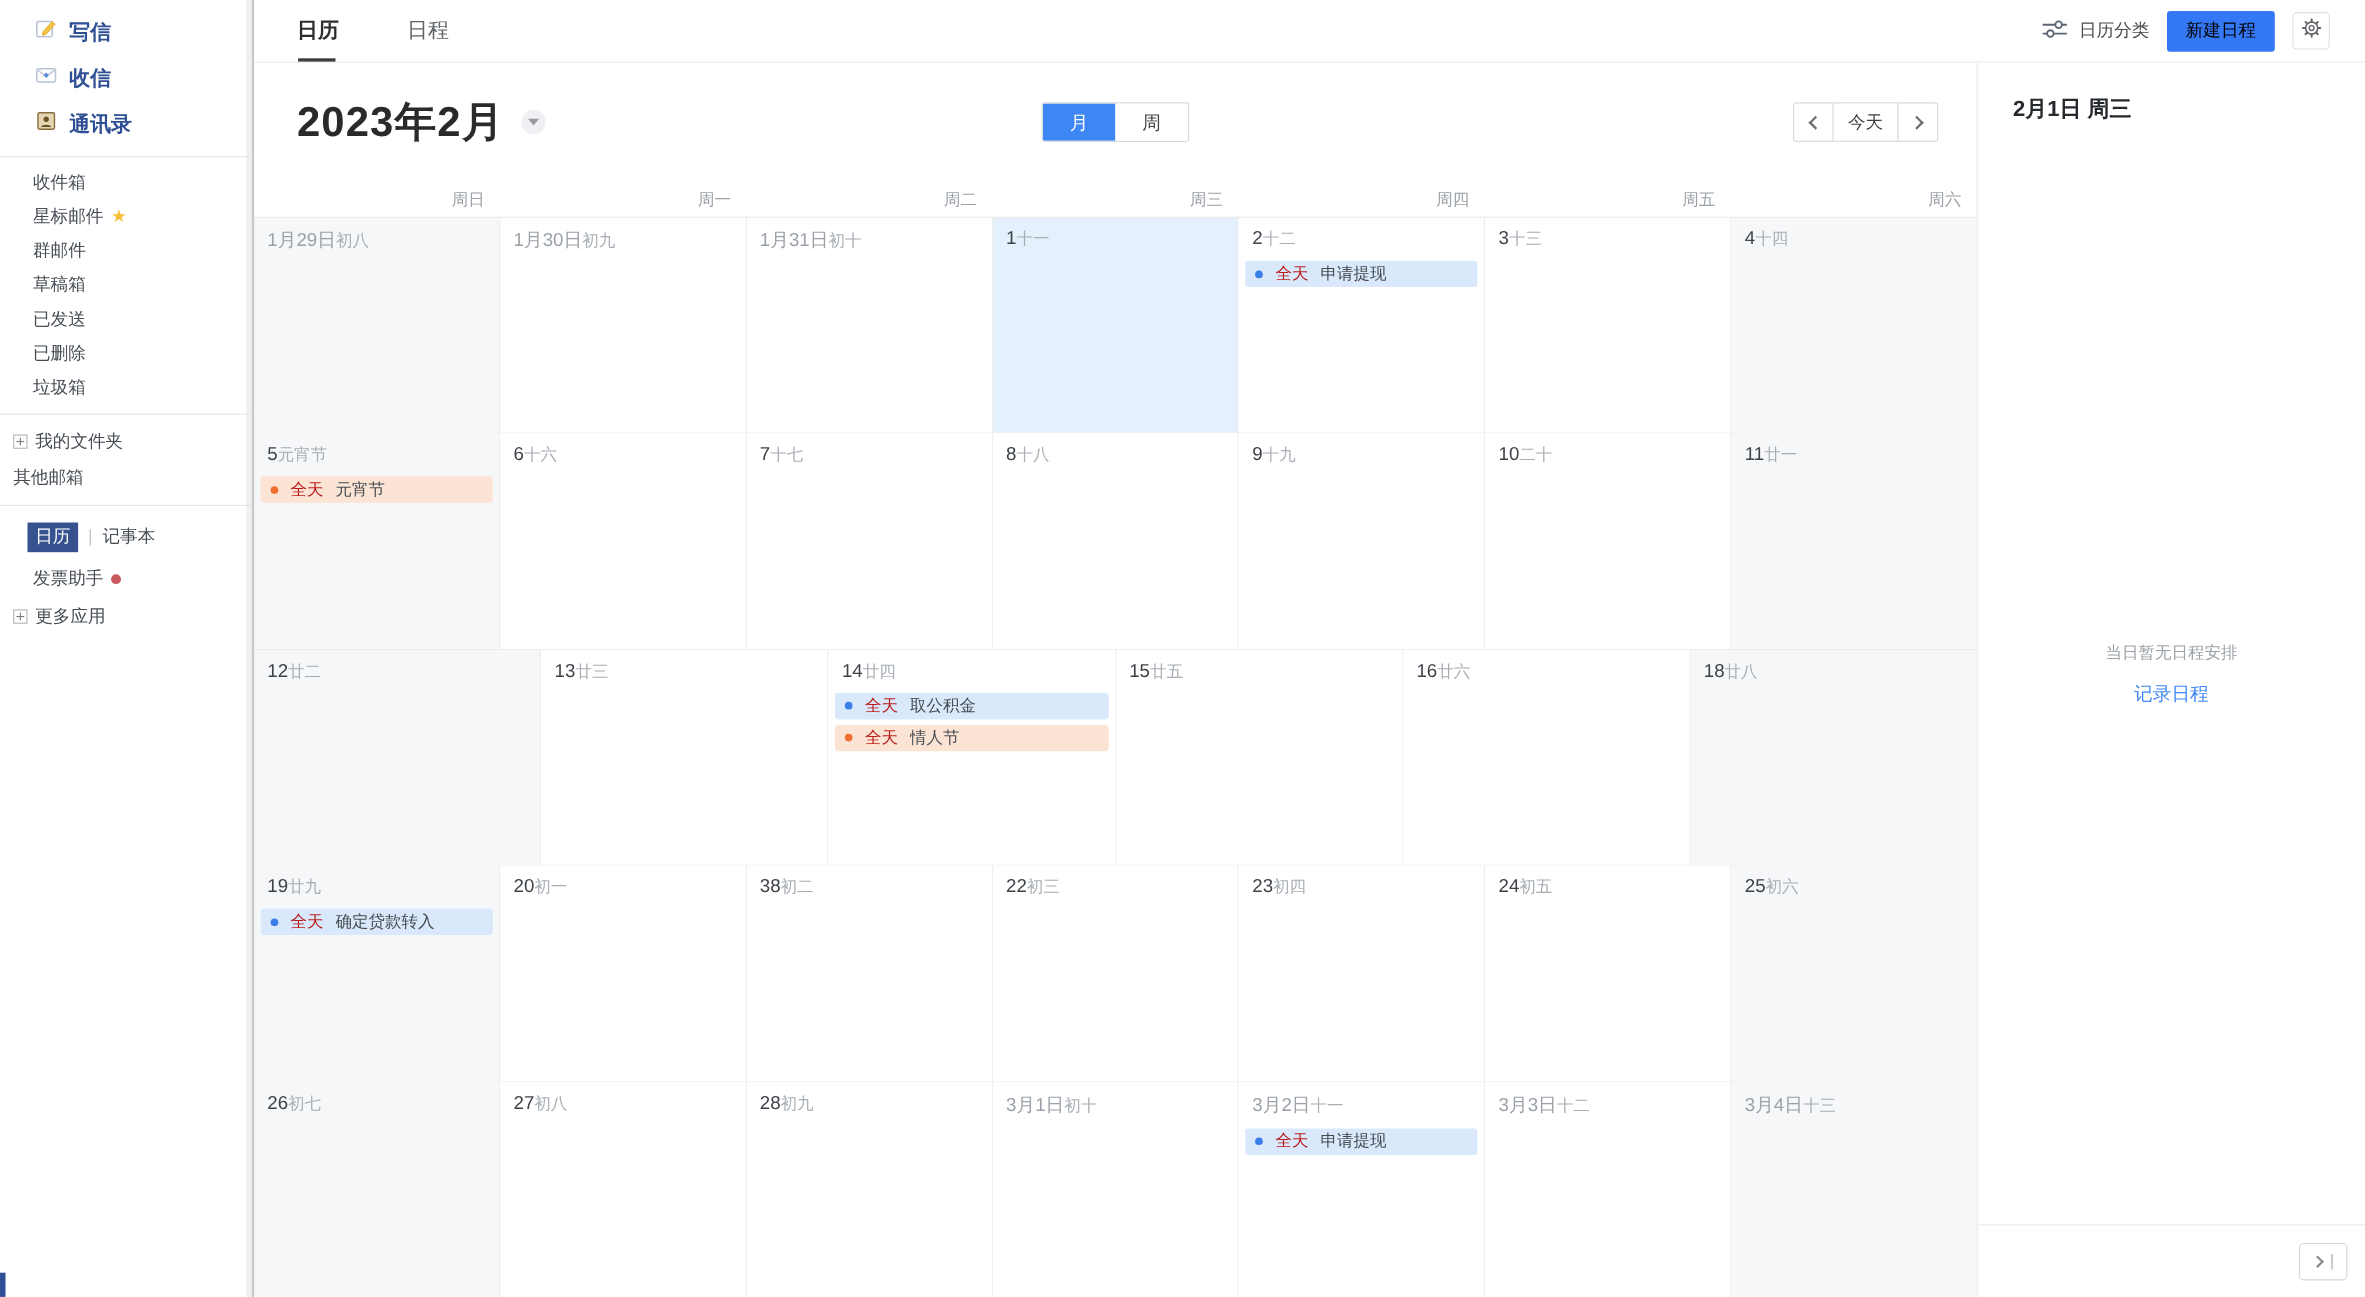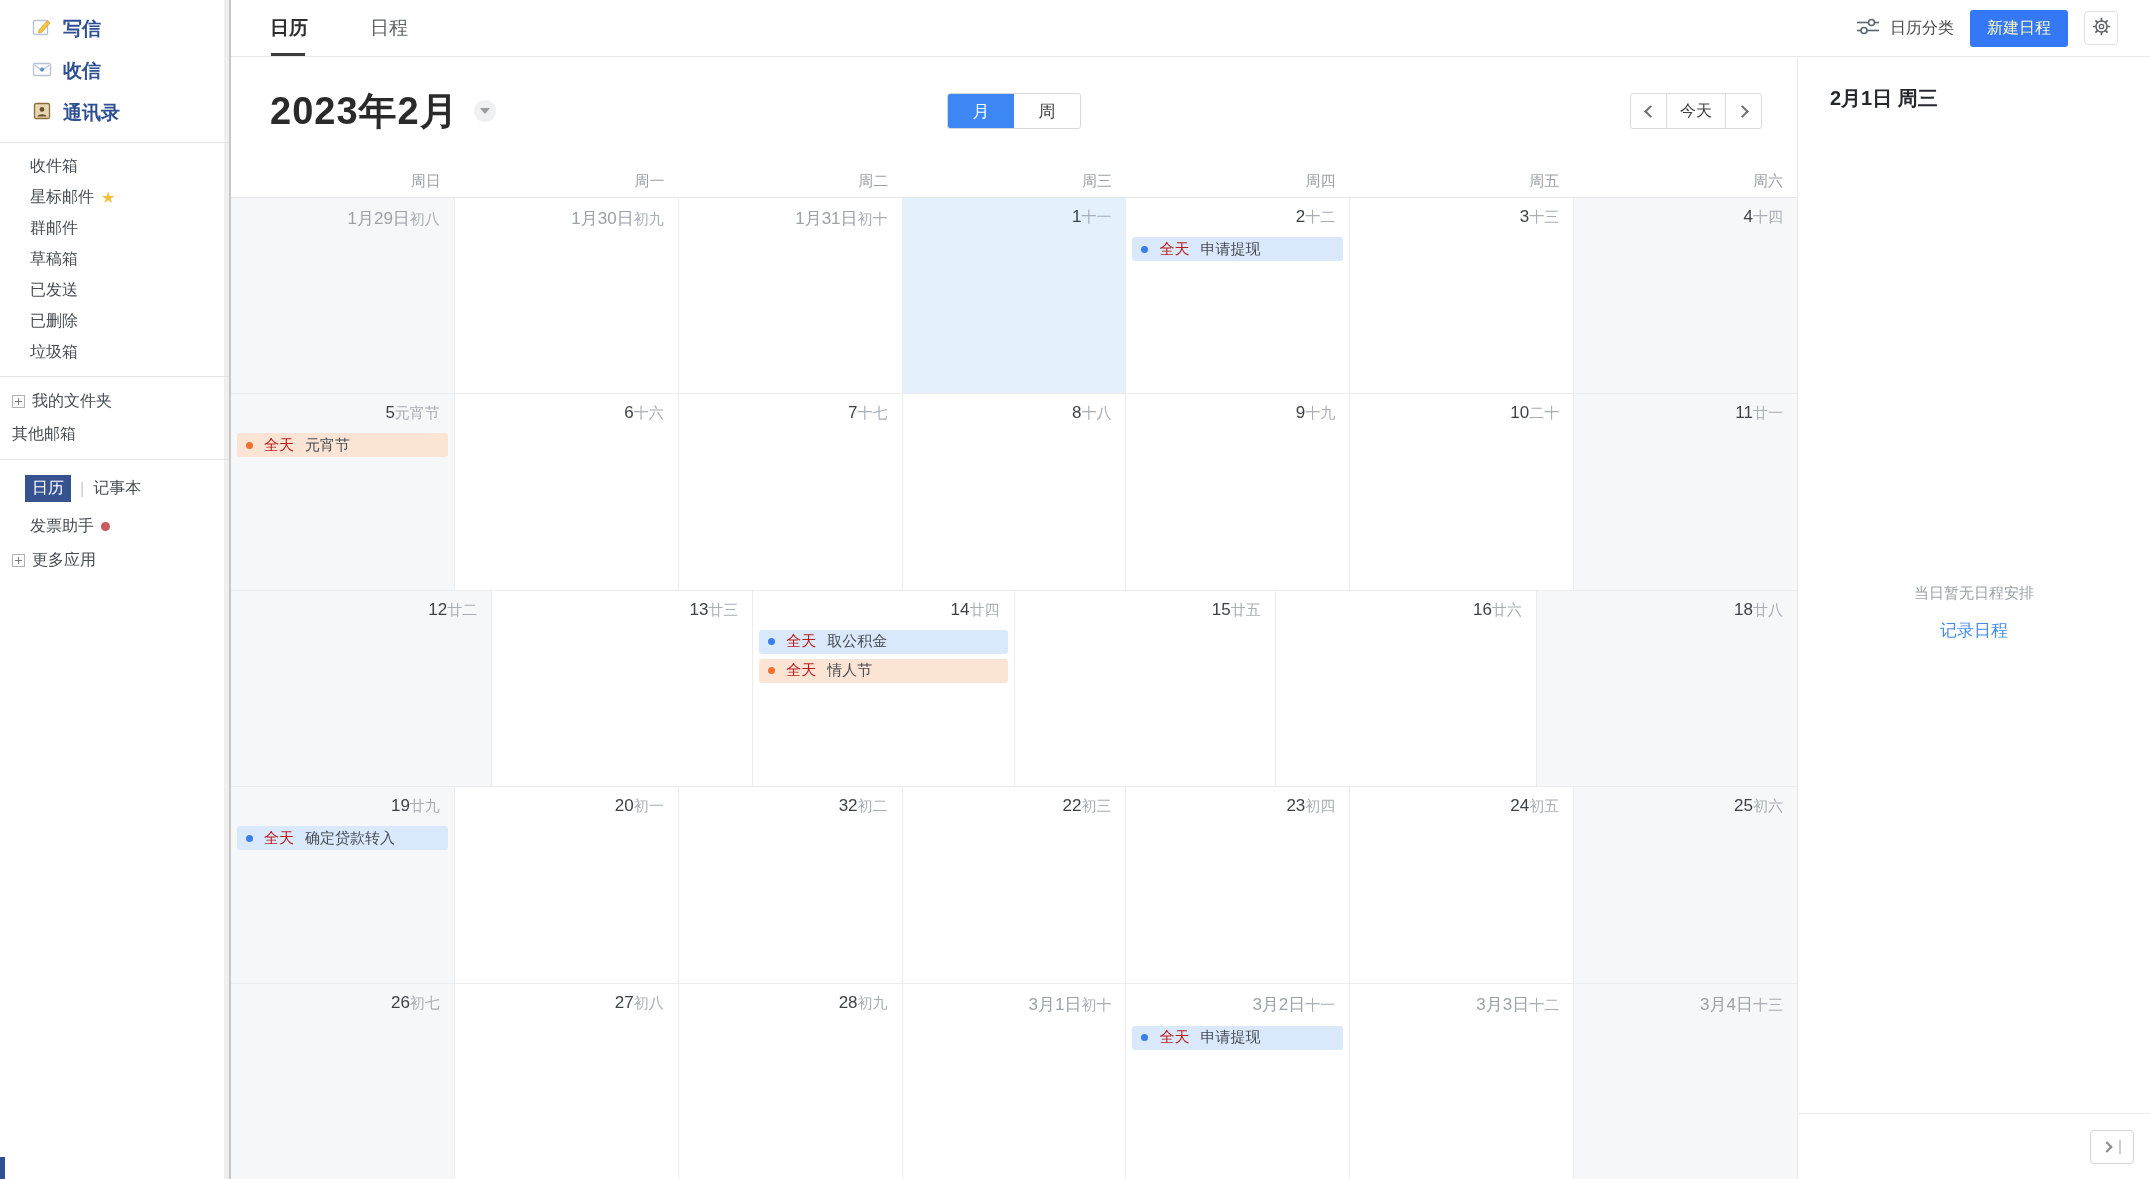--- a/index.html
+++ b/index.html
@@ -35,21 +35,21 @@
   
   .main { flex:1; display:flex; flex-direction:column; min-width:0; }
   .topbar { height:57px; flex:none; display:flex; align-items:center; justify-content:space-between;
     border-bottom:1px solid #e9e9e9; padding:0 32px 0 39px; }
   .tabs { display:flex; gap:62px; height:100%; align-items:center; }
   .tab { position:relative; font-size:19px; color:#5f6368; height:100%; display:flex; align-items:center; cursor:pointer; }
   .tab.active { color:#2d2d2d; font-weight:bold; }
   .tab.active::after { content:""; position:absolute; left:1px; bottom:0; width:34px; height:3px; background:#3c3c3c; }
   .top-actions { display:flex; align-items:center; gap:16px; }
   .category-btn { display:flex; gap:9px; align-items:center; font-size:16px; color:#4a4a4a; cursor:pointer; }
-  .new-btn { background:#3478f5; color:#fef9c3; font-size:16px; padding:8px 17px; border-radius:3px;
+  .new-btn { background:#3478f5; color:#000000; font-size:16px; padding:8px 17px; border-radius:3px;
     border:none; cursor:pointer; font-family:inherit; }
   .gear-btn { width:34px; height:34px; border:1px solid #e0e0e0; border-radius:4px; background:#fff;
     display:flex; align-items:center; justify-content:center; cursor:pointer; }
   .content { flex:1; display:flex; min-height:0; }
   .cal-area { flex:1; display:flex; flex-direction:column; min-width:0; }
   .cal-header { height:108px; flex:none; display:flex; align-items:center; padding:0 35px 0 39px; position:relative; }
   .title-wrap { display:flex; align-items:center; gap:15px; }
   .cal-title { font-size:38px; font-weight:bold; color:#2a2a2a; letter-spacing:1px; }
   .title-drop { width:22px; height:22px; border-radius:50%; background:#eef0f3; display:flex;
     align-items:center; justify-content:center; cursor:pointer; }
@@ -73,21 +73,21 @@
   .weekday-row { display:flex; height:33px; flex:none; align-items:flex-end; padding-bottom:6px;
     border-bottom:1px solid #e6e6e6; }
   .wd { flex:1; text-align:right; padding-right:14px; font-size:15px; color:#9ba1a8; }
   .grid { flex:1; display:flex; flex-direction:column; min-height:0; }
   .g-row { flex:1; display:flex; border-bottom:1px solid #ececec; min-height:0; }
   .g-row:last-child { border-bottom:none; }
   .g-cell { flex:1; border-right:1px solid #ececec; padding-top:9px; min-width:0; cursor:pointer; background:#fff; }
   .g-cell:last-child { border-right:none; }
   .g-cell.weekend { background:#f6f7f8; }
   .g-cell.selected { background:#e4f1fd; }
-  .cell-top { display:flex; justify-content:flex-end; align-items:baseline; padding:0 14px 0 12px; }
+  .cell-top { display:flex; justify-content:flex-start; align-items:baseline; padding:0 14px 0 12px; }
   .d-num { font-size:17px; color:#3d4249; }
   .g-cell.out .d-num { color:#9ba1a8; }
   .d-lunar { font-size:15px; color:#a8aeb5; }
   .events { margin-top:10px; }
   .event { height:24px; margin:0 6px 5px; border-radius:3px; display:flex; align-items:center;
     padding:0 9px; gap:11px; font-size:15px; overflow:hidden; }
   .event.blue { background:#d9e9fb; }
   .event.blue .dot { background:#3a7fe8; }
   .event.orange { background:#fce4d4; }
   .event.orange .dot { background:#f07031; }
@@ -435,21 +435,21 @@
               </div>
             </div>
             <div class="g-cell">
               <div class="cell-top">
                 <span class="d-num">20</span>
                 <span class="d-lunar">初一</span>
               </div>
             </div>
             <div class="g-cell">
               <div class="cell-top">
-                <span class="d-num">32</span>
+                <span class="d-num">38</span>
                 <span class="d-lunar">初二</span>
               </div>
             </div>
             <div class="g-cell">
               <div class="cell-top">
                 <span class="d-num">22</span>
                 <span class="d-lunar">初三</span>
               </div>
             </div>
             <div class="g-cell">

